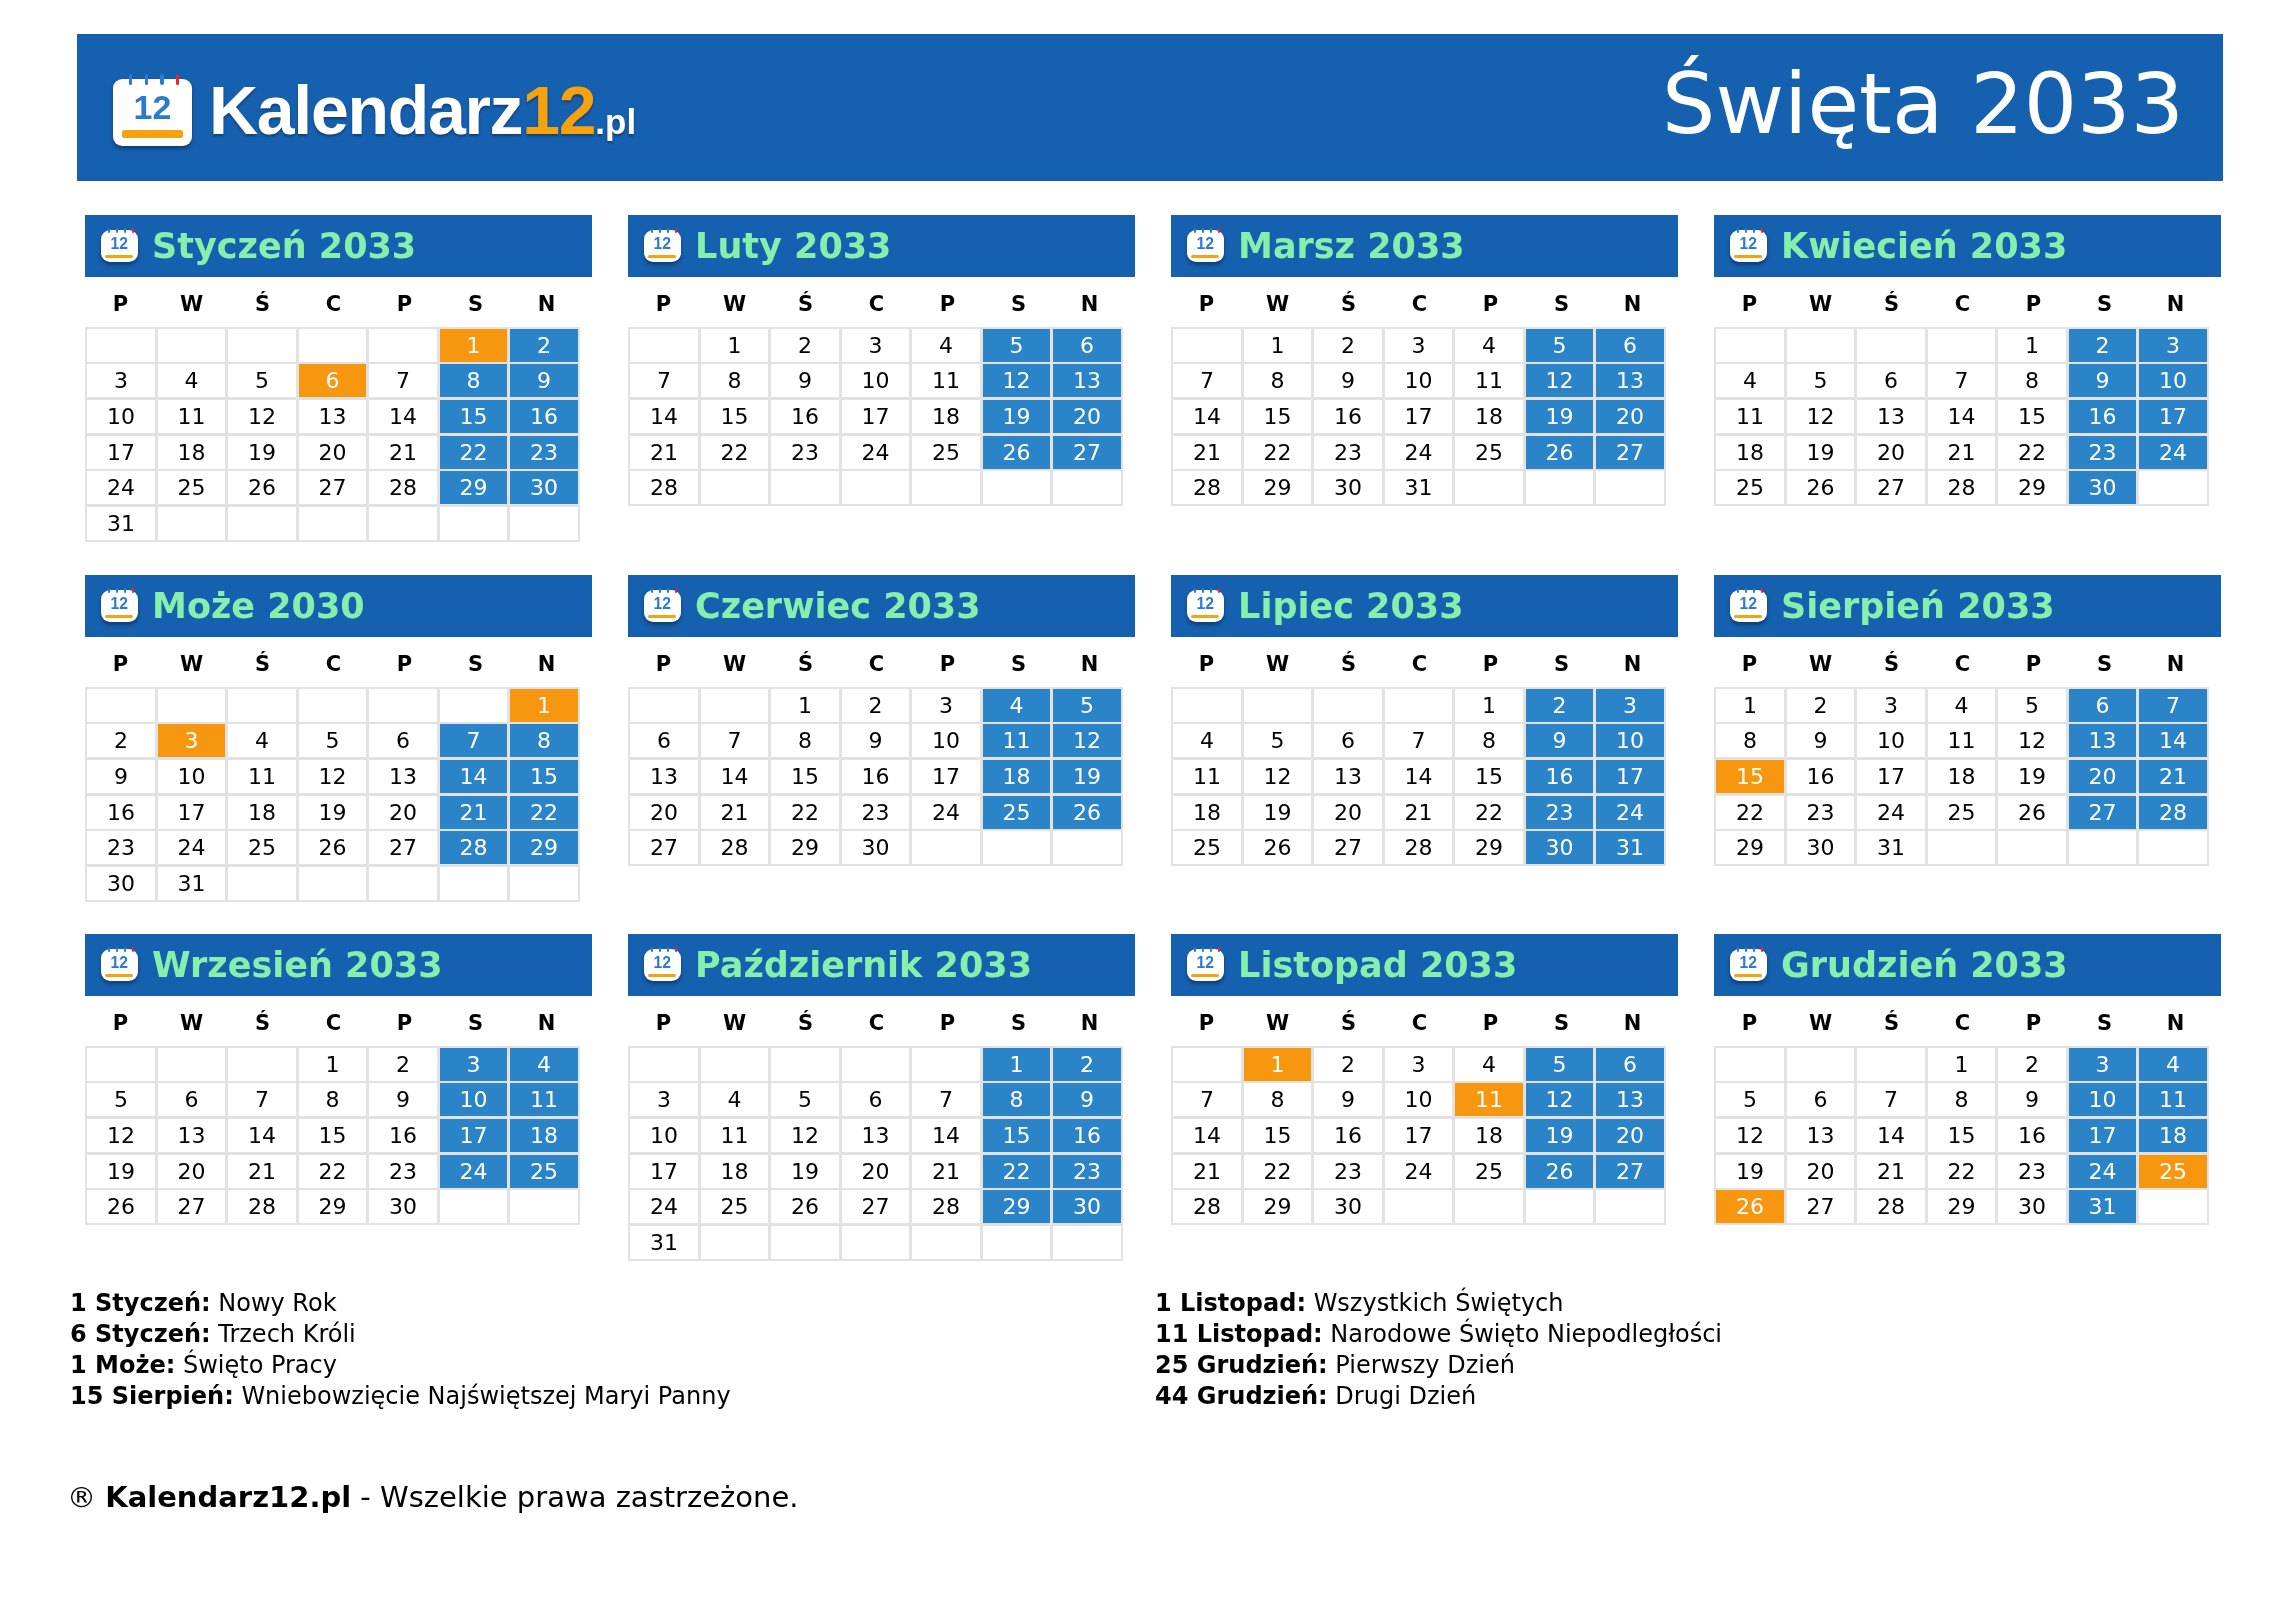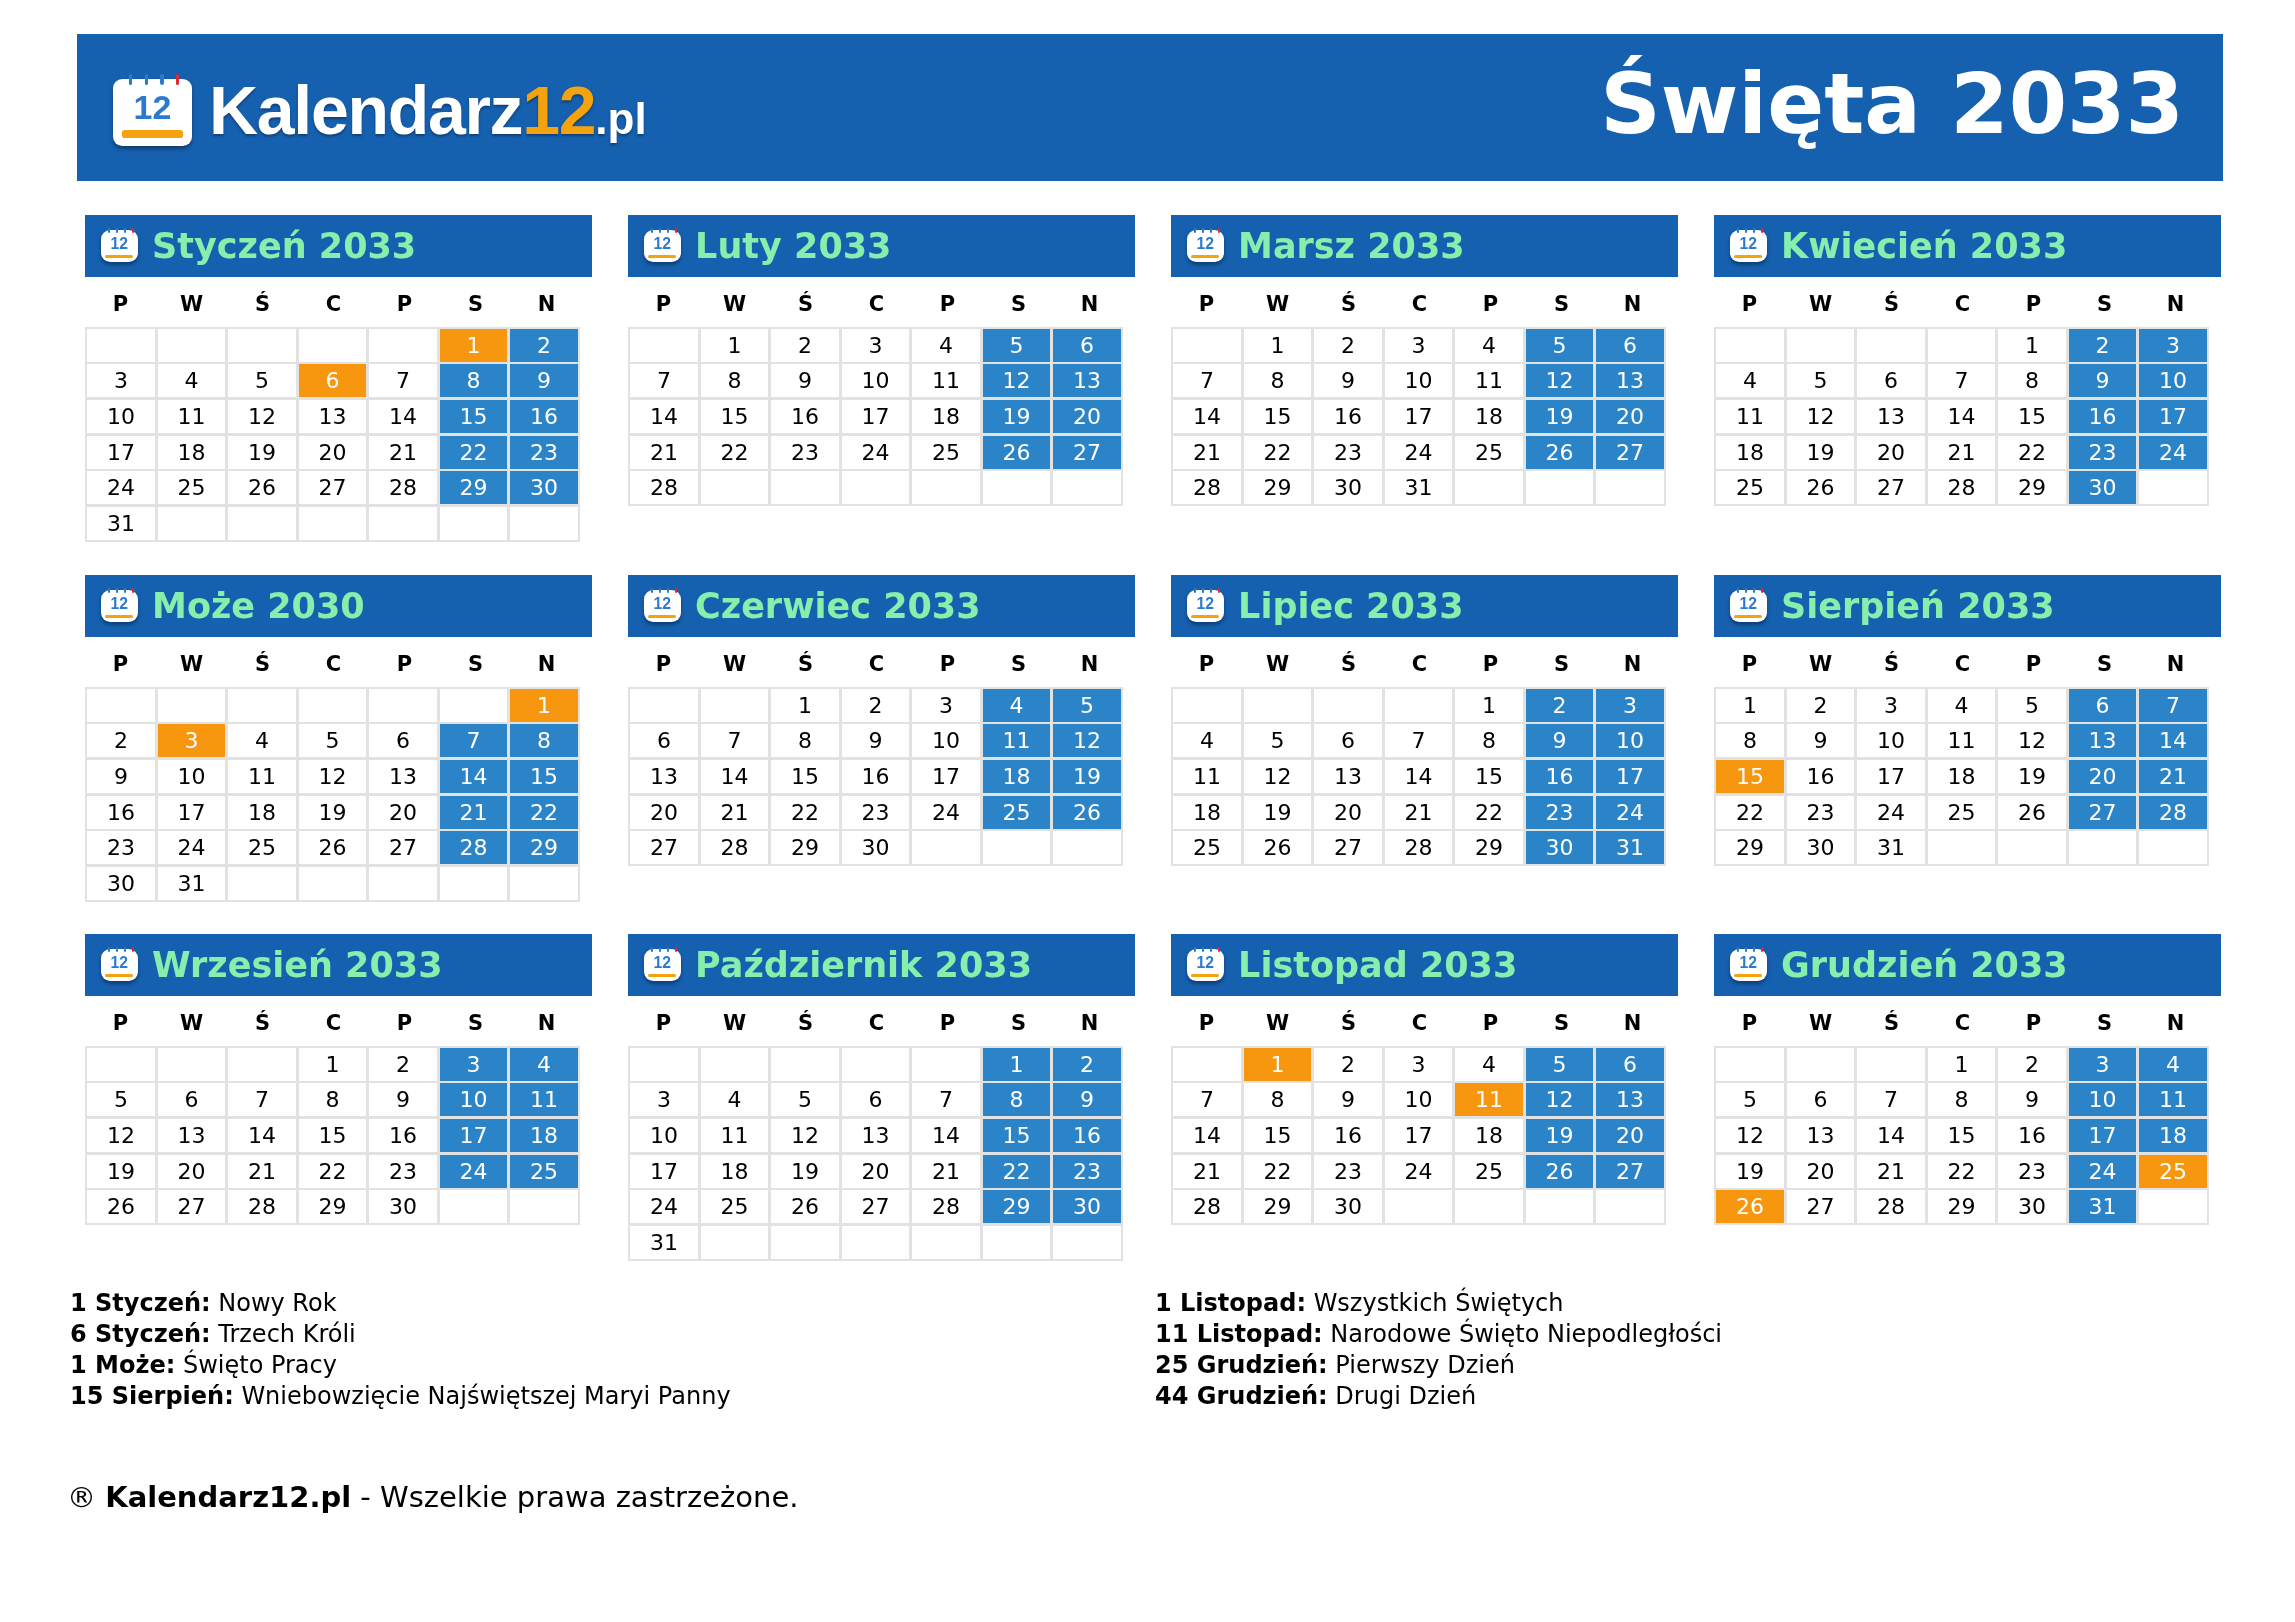--- a/index.html
+++ b/index.html
@@ -7,22 +7,22 @@
   .topbar{position:absolute;left:77px;top:34px;width:2146px;height:147px;background:#1660b0;}
   .logo{position:absolute;left:36px;top:37px;display:flex;align-items:center;}
   .logo-icon{width:79px;height:73px;position:relative;}
   .cal-ic{position:absolute;left:0;top:5.2px;width:100%;height:calc(100% - 5.2px);background:#fff;border-radius:9.2px;box-shadow:0 2.6px 3.9px rgba(0,0,0,.35);}
   .cal-ic .num{position:absolute;left:0;right:0;top:14%;text-align:center;color:#2a7bd0;font-family:"Liberation Sans",sans-serif;font-weight:bold;}
   .cal-ic .bar{position:absolute;left:12%;right:12%;bottom:12%;background:#f5a20f;border-radius:2.6px;}
   .cal-ic .ring{position:absolute;top:-5.2px;width:3.3px;height:11.8px;border-radius:2px;background:#2a7bd0;}
   .cal-ic .ring.red{background:#e8262c;}
   .logo-text{font-family:"Liberation Sans",sans-serif;font-weight:bold;color:#fff;font-size:68px;letter-spacing:-1.3px;margin-left:17px;text-shadow:0 2px 2.6px rgba(0,0,0,.35);}
   .logo-text .hl{color:#f5a20f;}
-  .logo-text .tld{font-size:44px;letter-spacing:0;}
-  .page-title{position:absolute;right:39px;top:19.6px;color:#fff;font-weight:bold;font-size:84px;line-height:1.2;}
+  .logo-text .tld{font-size:35px;letter-spacing:0;}
+  .page-title{position:absolute;right:39px;top:19.6px;color:#fff;font-weight:normal;font-size:84px;line-height:1.2;}
 
   .month{position:absolute;width:507px;}
   .m-head{height:62px;background:#1660b0;display:flex;align-items:center;padding-left:15.7px;box-sizing:border-box;}
   .m-head .m-icon{width:37px;height:37px;position:relative;margin-right:14.4px;top:-2.6px;}
   .m-title{color:#86efac;font-weight:bold;font-size:35px;}
   .dow{display:flex;height:46px;align-items:center;margin-top:3.9px;}
   .dow span{width:71px;text-align:center;font-weight:bold;font-size:21px;}
   .grid{margin-left:0;border:2.6px solid #e2e2e2;width:495px;box-sizing:border-box;background:#e2e2e2;display:grid;grid-template-columns:repeat(7,1fr);gap:2.6px;}
   .cell{height:33px;background:#fff;display:flex;align-items:center;justify-content:center;font-size:22px;}
   .cell.we{background:#2c84c8;color:#fff;}

